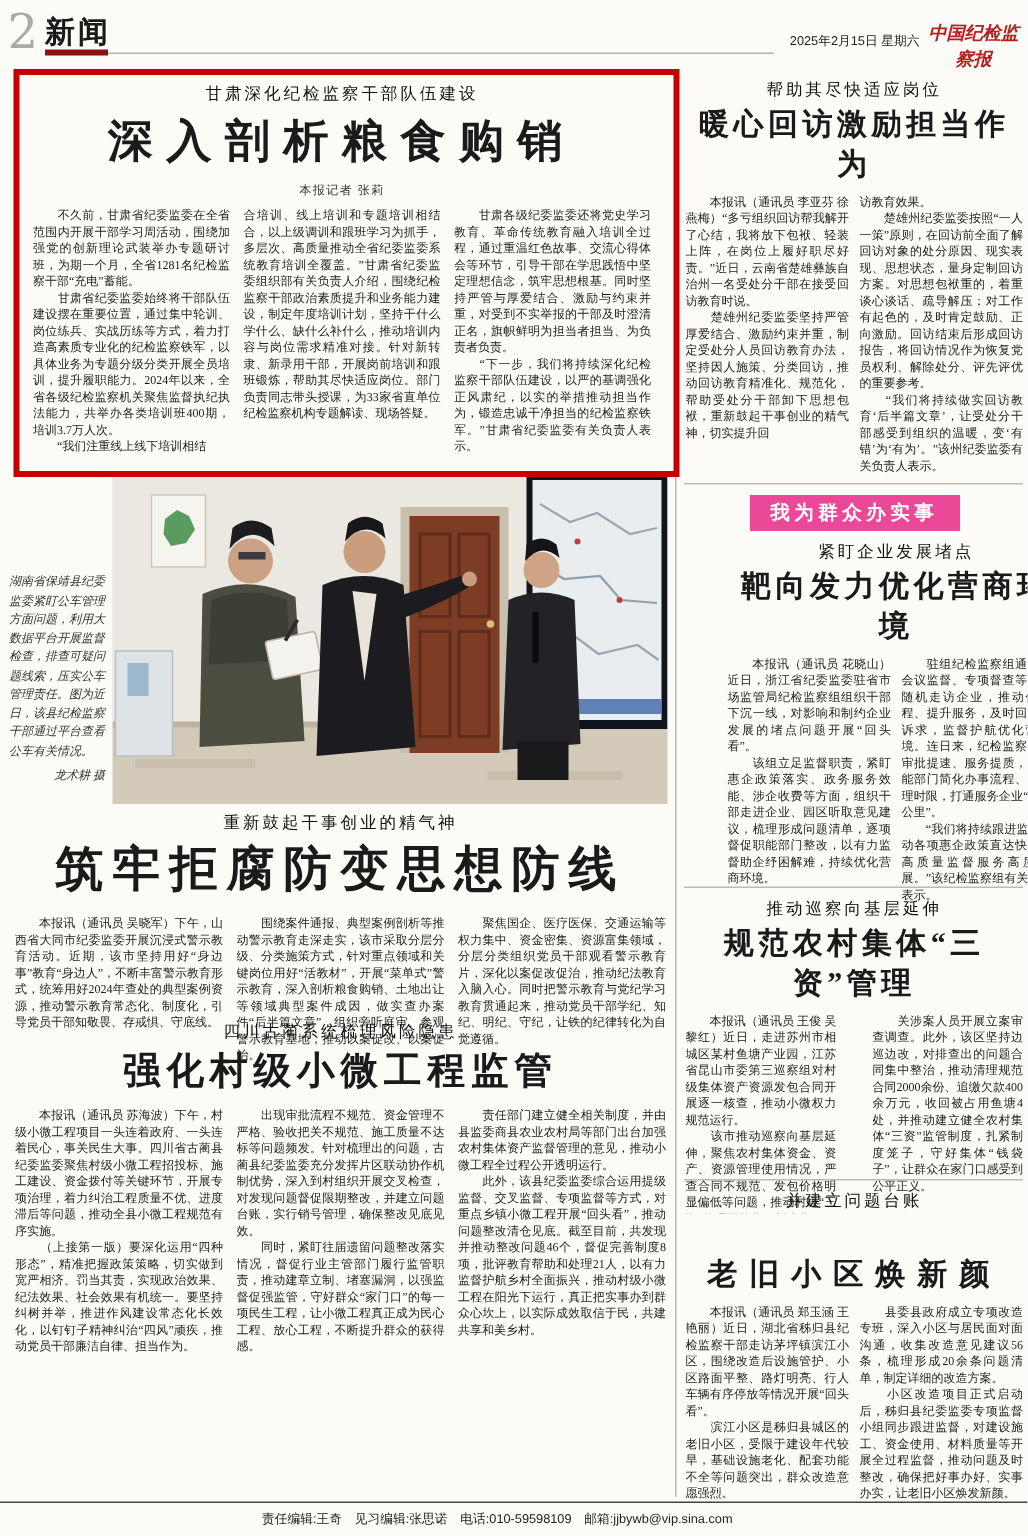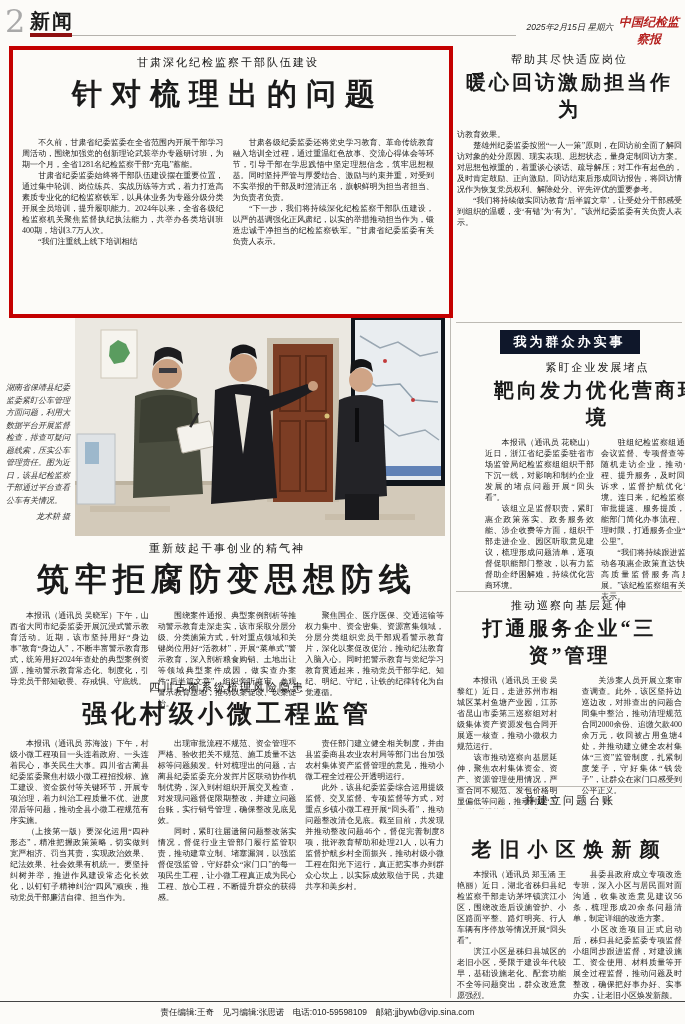--- a/index.html
+++ b/index.html
@@ -4,84 +4,86 @@
 <style>
   html,body{margin:0;padding:0;}
   .page{position:relative;width:685px;height:1024px;background:#fcfbf8;overflow:hidden;
         font-family:"Liberation Serif","DejaVu Serif",serif;color:#1a1a1a;}
   
   .hdr-pagenum{position:absolute;left:5px;top:2px;font-size:32px;color:#a9a9a9;font-family:"DejaVu Serif",serif;}
   .hdr-section{position:absolute;left:30px;top:8px;font-size:20px;font-weight:bold;letter-spacing:2px;}
   .hdr-redbar{position:absolute;left:30px;top:33px;width:42px;height:4px;background:#8f1010;}
   .hdr-line{position:absolute;left:30px;top:35px;width:486px;height:1px;background:#b5b2ad;}
   .hdr-date{position:absolute;left:505px;top:22px;width:108px;font-size:8.5px;color:#222;text-align:right;
-            font-family:"Liberation Sans",sans-serif;font-style:italic;}
+            font-family:"Liberation Sans",sans-serif;}
   .hdr-masthead{position:absolute;left:616px;top:14px;width:66px;font-size:12px;line-height:17px;font-weight:bold;
             font-style:italic;color:#b5211f;letter-spacing:0px;text-align:center;}
   
   .highlight-box{position:absolute;left:9px;top:46px;width:436px;height:264px;border:4px solid #c40000;
             pointer-events:none;z-index:5;}
   
   .kicker{text-align:center;font-size:11px;letter-spacing:2px;color:#111;}
   .byline{text-align:center;font-size:8px;color:#333;letter-spacing:1px;}
   .cols{display:flex;gap:9px;}
   .col{flex:1;overflow:hidden;text-align:justify;white-space:pre-wrap;font-size:8px;line-height:11px;color:#1c1c1c;}
   .title{font-weight:bold;text-align:center;font-family:"Liberation Serif","DejaVu Serif",serif;}
   
   .lead-wrap{position:absolute;left:22px;top:55px;width:412px;}
   .lead-title{font-size:30px;letter-spacing:9px;margin:4px 0 6px 0;}
-  .lead-cols{height:172px;margin-top:22px;}
+  .lead-cols{height:172px;margin-top:6px;}
   
   .photo{position:absolute;left:75px;top:316px;width:370px;height:220px;background:#e9e6e0;}
   .caption{position:absolute;left:6px;top:382px;width:64px;font-size:8px;line-height:12.5px;color:#333;
            text-align:justify;font-style:italic;}
   .credit{margin-top:4px;text-align:right;font-style:italic;}
   
   .artA{position:absolute;left:10px;top:541px;width:434px;}
   .artA .title{font-size:32px;letter-spacing:6px;margin:2px 0 8px 0;}
   .artA .cols{height:118px;}
   .artB{position:absolute;left:10px;top:680px;width:434px;}
   .artB .title{font-size:25px;letter-spacing:4px;margin:2px 0 8px 0;}
   .artB .cols{height:252px;}
   
   .vdiv{position:absolute;left:450px;top:50px;width:1px;height:948px;background:#bdbab4;}
   .hdiv{position:absolute;left:456px;width:226px;height:1px;background:#bdbab4;}
   
   .rart{position:absolute;left:457px;width:225px;}
   .rart .title{font-size:20px;letter-spacing:3px;margin:2px 0 6px 0;}
   .rart .cols{gap:7px;}
   .badge-row{position:absolute;left:457px;top:330px;width:225px;text-align:center;}
-  .badge{display:inline-block;background:#0f172a;color:#fff;font-weight:bold;font-size:13px;
+  .badge{display:inline-block;background:#ec4899;color:#fff;font-weight:bold;font-size:13px;
          letter-spacing:3px;padding:3px 14px;}
   
   .foot-line{position:absolute;left:0;top:1001px;width:685px;height:1px;background:#444;}
-  .footer{position:absolute;left:2px;top:1007px;width:631px;text-align:center;font-size:8.5px;color:#222;
+  .footer{position:absolute;left:16px;top:1007px;width:631px;text-align:center;font-size:8.5px;color:#222;
           font-family:"Liberation Sans",sans-serif;}
 </style>
 </head>
 <body>
 
 <div class="page">
 
   <div class="hdr-pagenum">2</div>
   <div class="hdr-section">新闻</div>
   <div class="hdr-line"></div>
   <div class="hdr-redbar"></div>
   <div class="hdr-date">2025年2月15日  星期六</div>
   <div class="hdr-masthead">中国纪检监察报</div>
 
   <div class="highlight-box"></div>
 
   <div class="lead-wrap">
     <div class="kicker">甘肃深化纪检监察干部队伍建设</div>
-    <div class="title lead-title">针对梳理出的问题</div>
+    <div class="title lead-title">深入剖析粮食购销</div>
+    <div class="byline">本报记者 张莉</div>
     <div class="cols lead-cols">
       <div class="col">　　不久前，甘肃省纪委监委在全省范围内开展干部学习周活动，围绕加强党的创新理论武装举办专题研讨班，为期一个月，全省1281名纪检监察干部“充电”蓄能。
 　　甘肃省纪委监委始终将干部队伍建设摆在重要位置，通过集中轮训、岗位练兵、实战历练等方式，着力打造高素质专业化的纪检监察铁军，以具体业务为专题分级分类开展全员培训，提升履职能力。2024年以来，全省各级纪检监察机关聚焦监督执纪执法能力，共举办各类培训班400期，培训3.7万人次。
 　　“我们注重线上线下培训相结</div>
+      <div class="col">合培训、线上培训和专题培训相结合，以上级调训和跟班学习为抓手，多层次、高质量推动全省纪委监委系统教育培训全覆盖。”甘肃省纪委监委组织部有关负责人介绍，围绕纪检监察干部政治素质提升和业务能力建设，制定年度培训计划，坚持干什么学什么、缺什么补什么，推动培训内容与岗位需求精准对接。针对新转隶、新录用干部，开展岗前培训和跟班锻炼，帮助其尽快适应岗位。部门负责同志带头授课，为33家省直单位纪检监察机构专题解读、现场答疑。</div>
       <div class="col">　　甘肃各级纪委监委还将党史学习教育、革命传统教育融入培训全过程，通过重温红色故事、交流心得体会等环节，引导干部在学思践悟中坚定理想信念，筑牢思想根基。同时坚持严管与厚爱结合、激励与约束并重，对受到不实举报的干部及时澄清正名，旗帜鲜明为担当者担当、为负责者负责。
 　　“下一步，我们将持续深化纪检监察干部队伍建设，以严的基调强化正风肃纪，以实的举措推动担当作为，锻造忠诚干净担当的纪检监察铁军。”甘肃省纪委监委有关负责人表示。</div>
     </div>
   </div>
 
   <div class="caption">
     <span>湖南省保靖县纪委监委紧盯公车管理方面问题，利用大数据平台开展监督检查，排查可疑问题线索，压实公车管理责任。图为近日，该县纪检监察干部通过平台查看公车有关情况。</span>
     <div class="credit">龙术耕 摄</div>
   </div>
 
@@ -161,20 +163,22 @@
 　　同时，紧盯往届遗留问题整改落实情况，督促行业主管部门履行监管职责，推动建章立制、堵塞漏洞，以强监督促强监管，守好群众“家门口”的每一项民生工程，让小微工程真正成为民心工程、放心工程，不断提升群众的获得感。</div>
       <div class="col">　　责任部门建立健全相关制度，并由县监委商县农业农村局等部门出台加强农村集体资产监督管理的意见，推动小微工程全过程公开透明运行。
 　　此外，该县纪委监委综合运用提级监督、交叉监督、专项监督等方式，对重点乡镇小微工程开展“回头看”，推动问题整改清仓见底。截至目前，共发现并推动整改问题46个，督促完善制度8项，批评教育帮助和处理21人，以有力监督护航乡村全面振兴，推动村级小微工程在阳光下运行，真正把实事办到群众心坎上，以实际成效取信于民，共建共享和美乡村。</div>
     </div>
   </div>
 
   <div class="rart" style="top:52px;">
     <div class="kicker">帮助其尽快适应岗位</div>
     <div class="title">暖心回访激励担当作为</div>
     <div class="cols" style="height:208px;">
+      <div class="col">　　本报讯（通讯员 李亚芬 徐燕梅）“多亏组织回访帮我解开了心结，我将放下包袱、轻装上阵，在岗位上履好职尽好责。”近日，云南省楚雄彝族自治州一名受处分干部在接受回访教育时说。
+　　楚雄州纪委监委坚持严管厚爱结合、激励约束并重，制定受处分人员回访教育办法，坚持因人施策、分类回访，推动回访教育精准化、规范化，帮助受处分干部卸下思想包袱，重新鼓起干事创业的精气神，切实提升回</div>
       <div class="col">访教育效果。
 　　楚雄州纪委监委按照“一人一策”原则，在回访前全面了解回访对象的处分原因、现实表现、思想状态，量身定制回访方案。对思想包袱重的，着重谈心谈话、疏导解压；对工作有起色的，及时肯定鼓励、正向激励。回访结束后形成回访报告，将回访情况作为恢复党员权利、解除处分、评先评优的重要参考。
 　　“我们将持续做实回访教育‘后半篇文章’，让受处分干部感受到组织的温暖，变‘有错’为‘有为’。”该州纪委监委有关负责人表示。</div>
     </div>
   </div>
 
   <div class="hdiv" style="top:322px;"></div>
 
   <div class="badge-row">
     <span class="badge">我为群众办实事</span>
@@ -188,21 +192,21 @@
 　　该组立足监督职责，紧盯惠企政策落实、政务服务效能、涉企收费等方面，组织干部走进企业、园区听取意见建议，梳理形成问题清单，逐项督促职能部门整改，以有力监督助企纾困解难，持续优化营商环境。</div>
       <div class="col">　　驻组纪检监察组通过列席会议监督、专项督查等形式，随机走访企业，推动优化流程、提升服务，及时回应企业诉求，监督护航优化营商环境。连日来，纪检监察组聚焦审批提速、服务提质，推动职能部门简化办事流程、压缩办理时限，打通服务企业“最后一公里”。
 　　“我们将持续跟进监督，推动各项惠企政策直达快享，以高质量监督服务高质量发展。”该纪检监察组有关负责人表示。</div>
     </div>
   </div>
 
   <div class="hdiv" style="top:591px;"></div>
 
   <div class="rart" style="top:598px;">
     <div class="kicker">推动巡察向基层延伸</div>
-    <div class="title">打通服务企业“三资”管理</div>
+    <div class="title">规范农村集体“三资”管理</div>
     <div class="cols" style="height:134px;gap:24px;">
       <div class="col">　　本报讯（通讯员 王俊 吴黎红）近日，走进苏州市相城区某村鱼塘产业园，江苏省昆山市委第三巡察组对村级集体资产资源发包合同开展逐一核查，推动小微权力规范运行。
 　　该市推动巡察向基层延伸，聚焦农村集体资金、资产、资源管理使用情况，严查合同不规范、发包价格明显偏低等问题，推动村级“三资”管理规范化、制度化。</div>
       <div class="col">　　关涉案人员开展立案审查调查。此外，该区坚持边巡边改，对排查出的问题合同集中整治，推动清理规范合同2000余份、追缴欠款400余万元，收回被占用鱼塘4处，并推动建立健全农村集体“三资”监管制度，扎紧制度笼子，守好集体“钱袋子”，让群众在家门口感受到公平正义。</div>
     </div>
   </div>
 
   <div class="hdiv" style="top:786px;"></div>
 
   <div class="rart" style="top:793px;">

